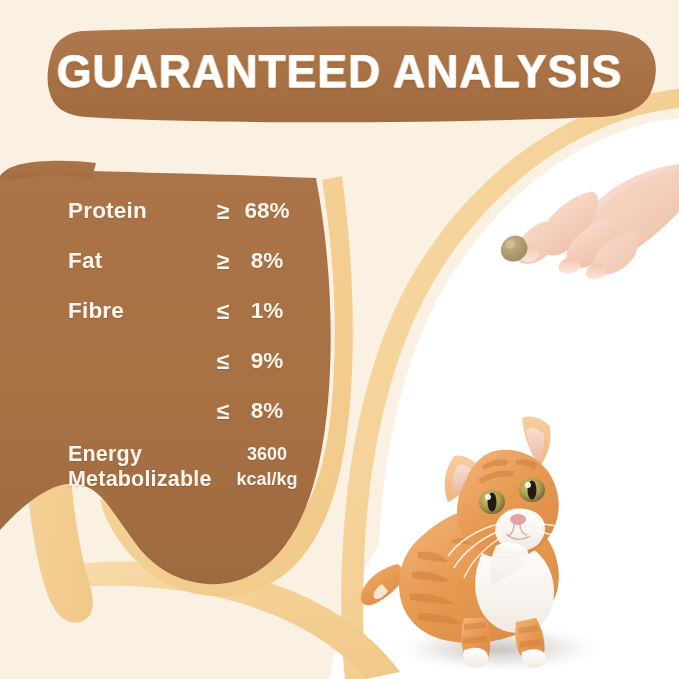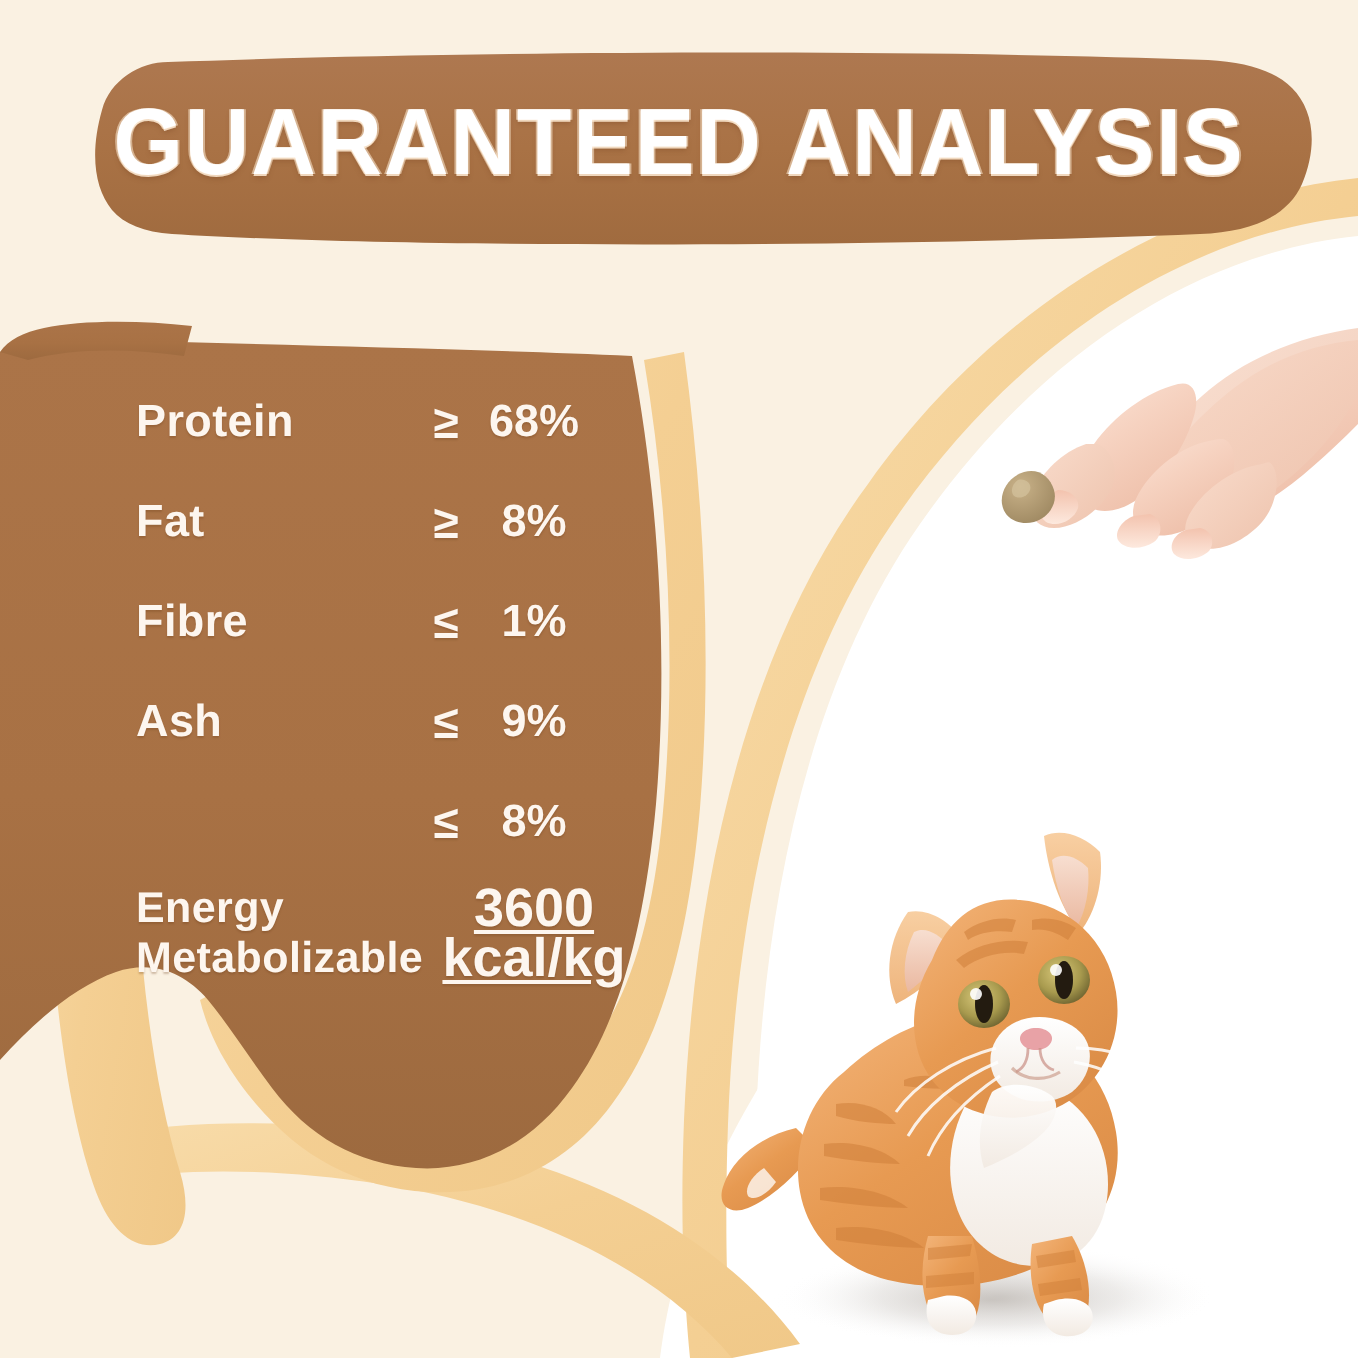--- a/index.html
+++ b/index.html
@@ -68,22 +68,21 @@
     font-size:22.5px;font-weight:700;line-height:50px;
     text-shadow:0 1px 1px rgba(110,62,28,.30);
   }
   
   .energy .cell-label{
     line-height:25px;top:6px;
     font-size:21.5px;
   }
   .energy .cell-val{
     line-height:25px;top:6px;width:110px;
-    font-size:27px;
-    text-decoration:underline;
+    font-size:18px;
   }
   .ln{display:block;}
 
   
   .photo{position:absolute;}
   #hand{left:489px;top:160px;width:190px;height:135px;}
   #cat{left:356px;top:404px;width:300px;height:268px;}
 </style>
 </head>
 <body>
@@ -217,21 +216,20 @@
         <span class="cell-val">8%</span>
       </div>
 
       <div class="row">
         <span class="cell-label">Fibre</span>
         <span class="cell-op">≤</span>
         <span class="cell-val">1%</span>
       </div>
 
       <div class="row">
-        <span class="cell-label">Ash</span>
         <span class="cell-op">≤</span>
         <span class="cell-val">9%</span>
       </div>
 
       <div class="row">
         <span class="cell-op">≤</span>
         <span class="cell-val">8%</span>
       </div>
 
       <div class="row energy">

